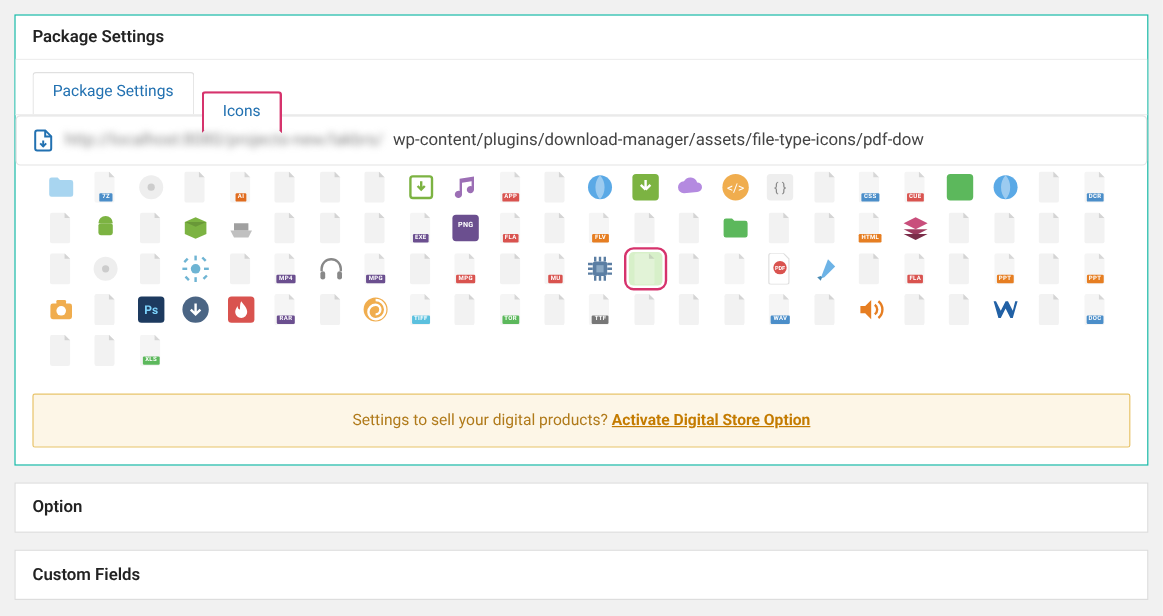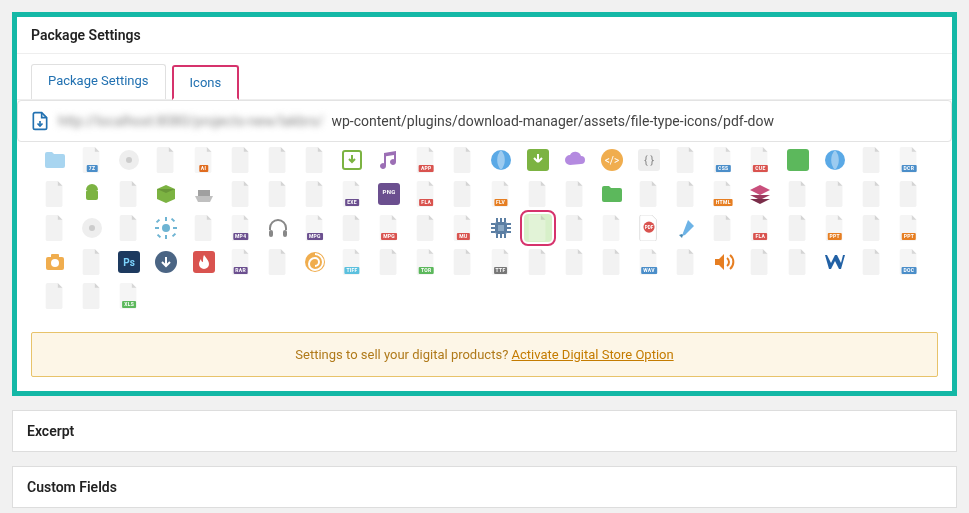--- a/index.html
+++ b/index.html
@@ -5,21 +5,21 @@
   * { box-sizing: border-box; margin: 0; padding: 0; }
   body {
     font-family: -apple-system, BlinkMacSystemFont, "Segoe UI", Roboto, sans-serif;
     background: #f1f1f1;
     padding: 12px;
     font-size: 13px;
     color: #222;
   }
   .panel {
     background: #fff;
-    border: 5px solid #14b8a6;
+    border: 1px solid #14b8a6;
     margin-bottom: 14px;
   }
   .panel-header {
     padding: 10px 14px;
     font-weight: 600;
     font-size: 14px;
     border-bottom: 1px solid #eee;
   }
   .tabs {
     display: flex;
@@ -35,21 +35,21 @@
     background: #fff;
     color: #2271b1;
     font-size: 13px;
     cursor: pointer;
     border-radius: 3px 3px 0 0;
   }
   .tab.active {
     border: 2px solid #d6336c;
     border-bottom: 2px solid #fff;
     position: relative;
-    top: 1px;
+    top: 16px;
   }
   .path-bar {
     margin: 0;
     border: 1px solid #e3e3e3;
     border-radius: 4px;
     padding: 10px 12px;
     display: flex;
     align-items: center;
     gap: 8px;
     font-size: 14px;
@@ -98,21 +98,21 @@
     background: #fdf6e7;
     border: 1px solid #e8c36a;
     border-radius: 2px;
     padding: 14px;
     text-align: center;
     color: #b07a1a;
     font-size: 13px;
   }
   .promo a {
     color: #c47b00;
-    font-weight: 400;
+    font-weight: 700;
   }
   .collapsed-panel {
     background:#fff;
     border:1px solid #ddd;
     padding: 12px 14px;
     font-weight:600;
     font-size:14px;
     margin-bottom:14px;
   }
 </style>
@@ -783,14 +783,14 @@
         <span class="badge" style="background: rgb(92, 184, 92);">XLS</span>
       </div>
     </div>
 
   <div class="promo">
     <span>Settings to sell your digital products? </span>
     <a href="#">Activate Digital Store Option</a>
   </div>
 </div>
 
-<div class="collapsed-panel">Excerpt</div>
+<div class="collapsed-panel">Option</div>
 <div class="collapsed-panel">Custom Fields</div>
 
 </body></html>

